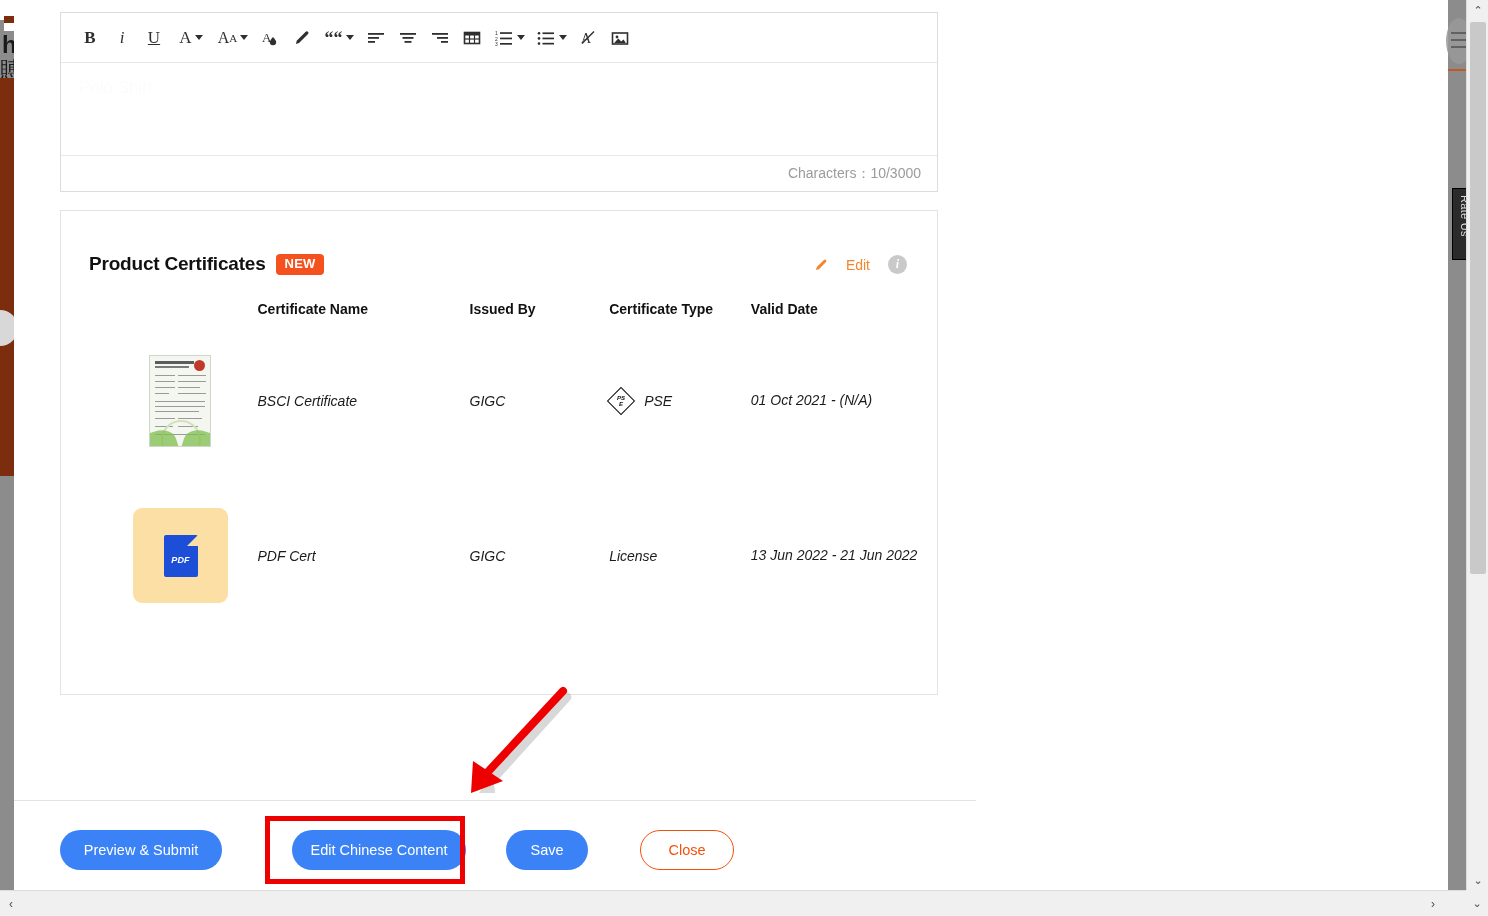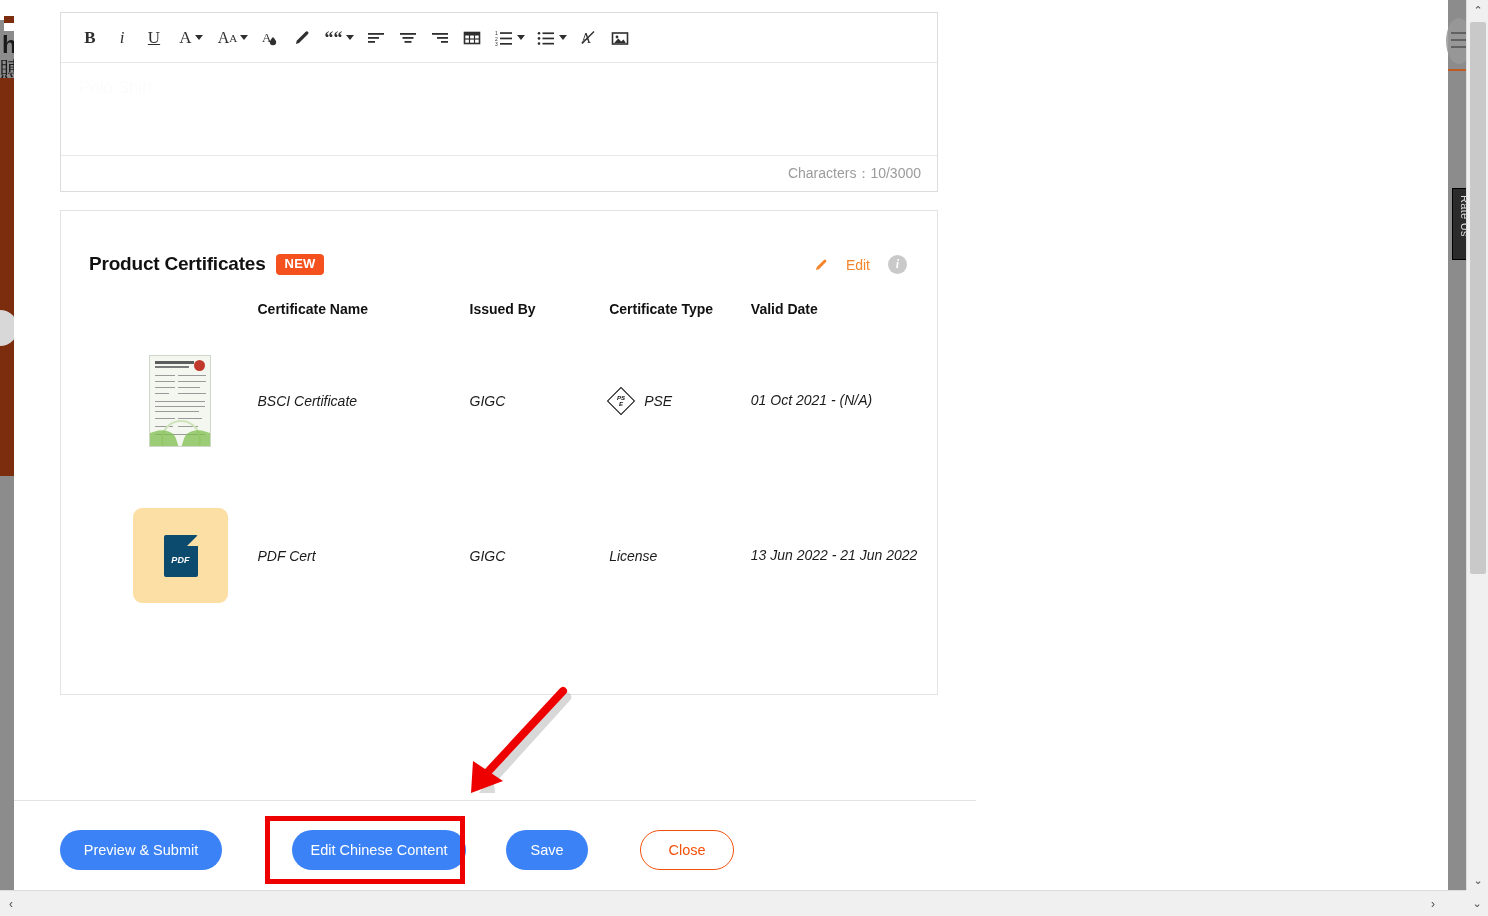--- a/index.html
+++ b/index.html
@@ -201,21 +201,21 @@
     border:2px solid #cfe3bb; border-radius:50%;
   }
 
   
   .pdf-wrap { padding-left: 72px; }
   .pdf-tile {
     width: 95px; height: 95px; background: #fbdfa4; border-radius: 9px;
     display: flex; align-items: center; justify-content: center;
   }
   .pdf-doc {
-    width: 34px; height: 42px; background: #0c4a6e; position: relative;
+    width: 34px; height: 42px; background: #1d4ed8; position: relative;
     border-radius: 2px;
     display: flex; align-items: flex-end; justify-content: center;
   }
   .pdf-doc::after {
     content: ""; position: absolute; right: 0; top: 0;
     border-width: 0 0 11px 11px; border-style: solid;
     border-color: transparent transparent #fbdfa4 transparent;
   }
   .pdf-doc span {
     color: #fff; font-size: 9px; font-weight: bold; letter-spacing: .2px;

